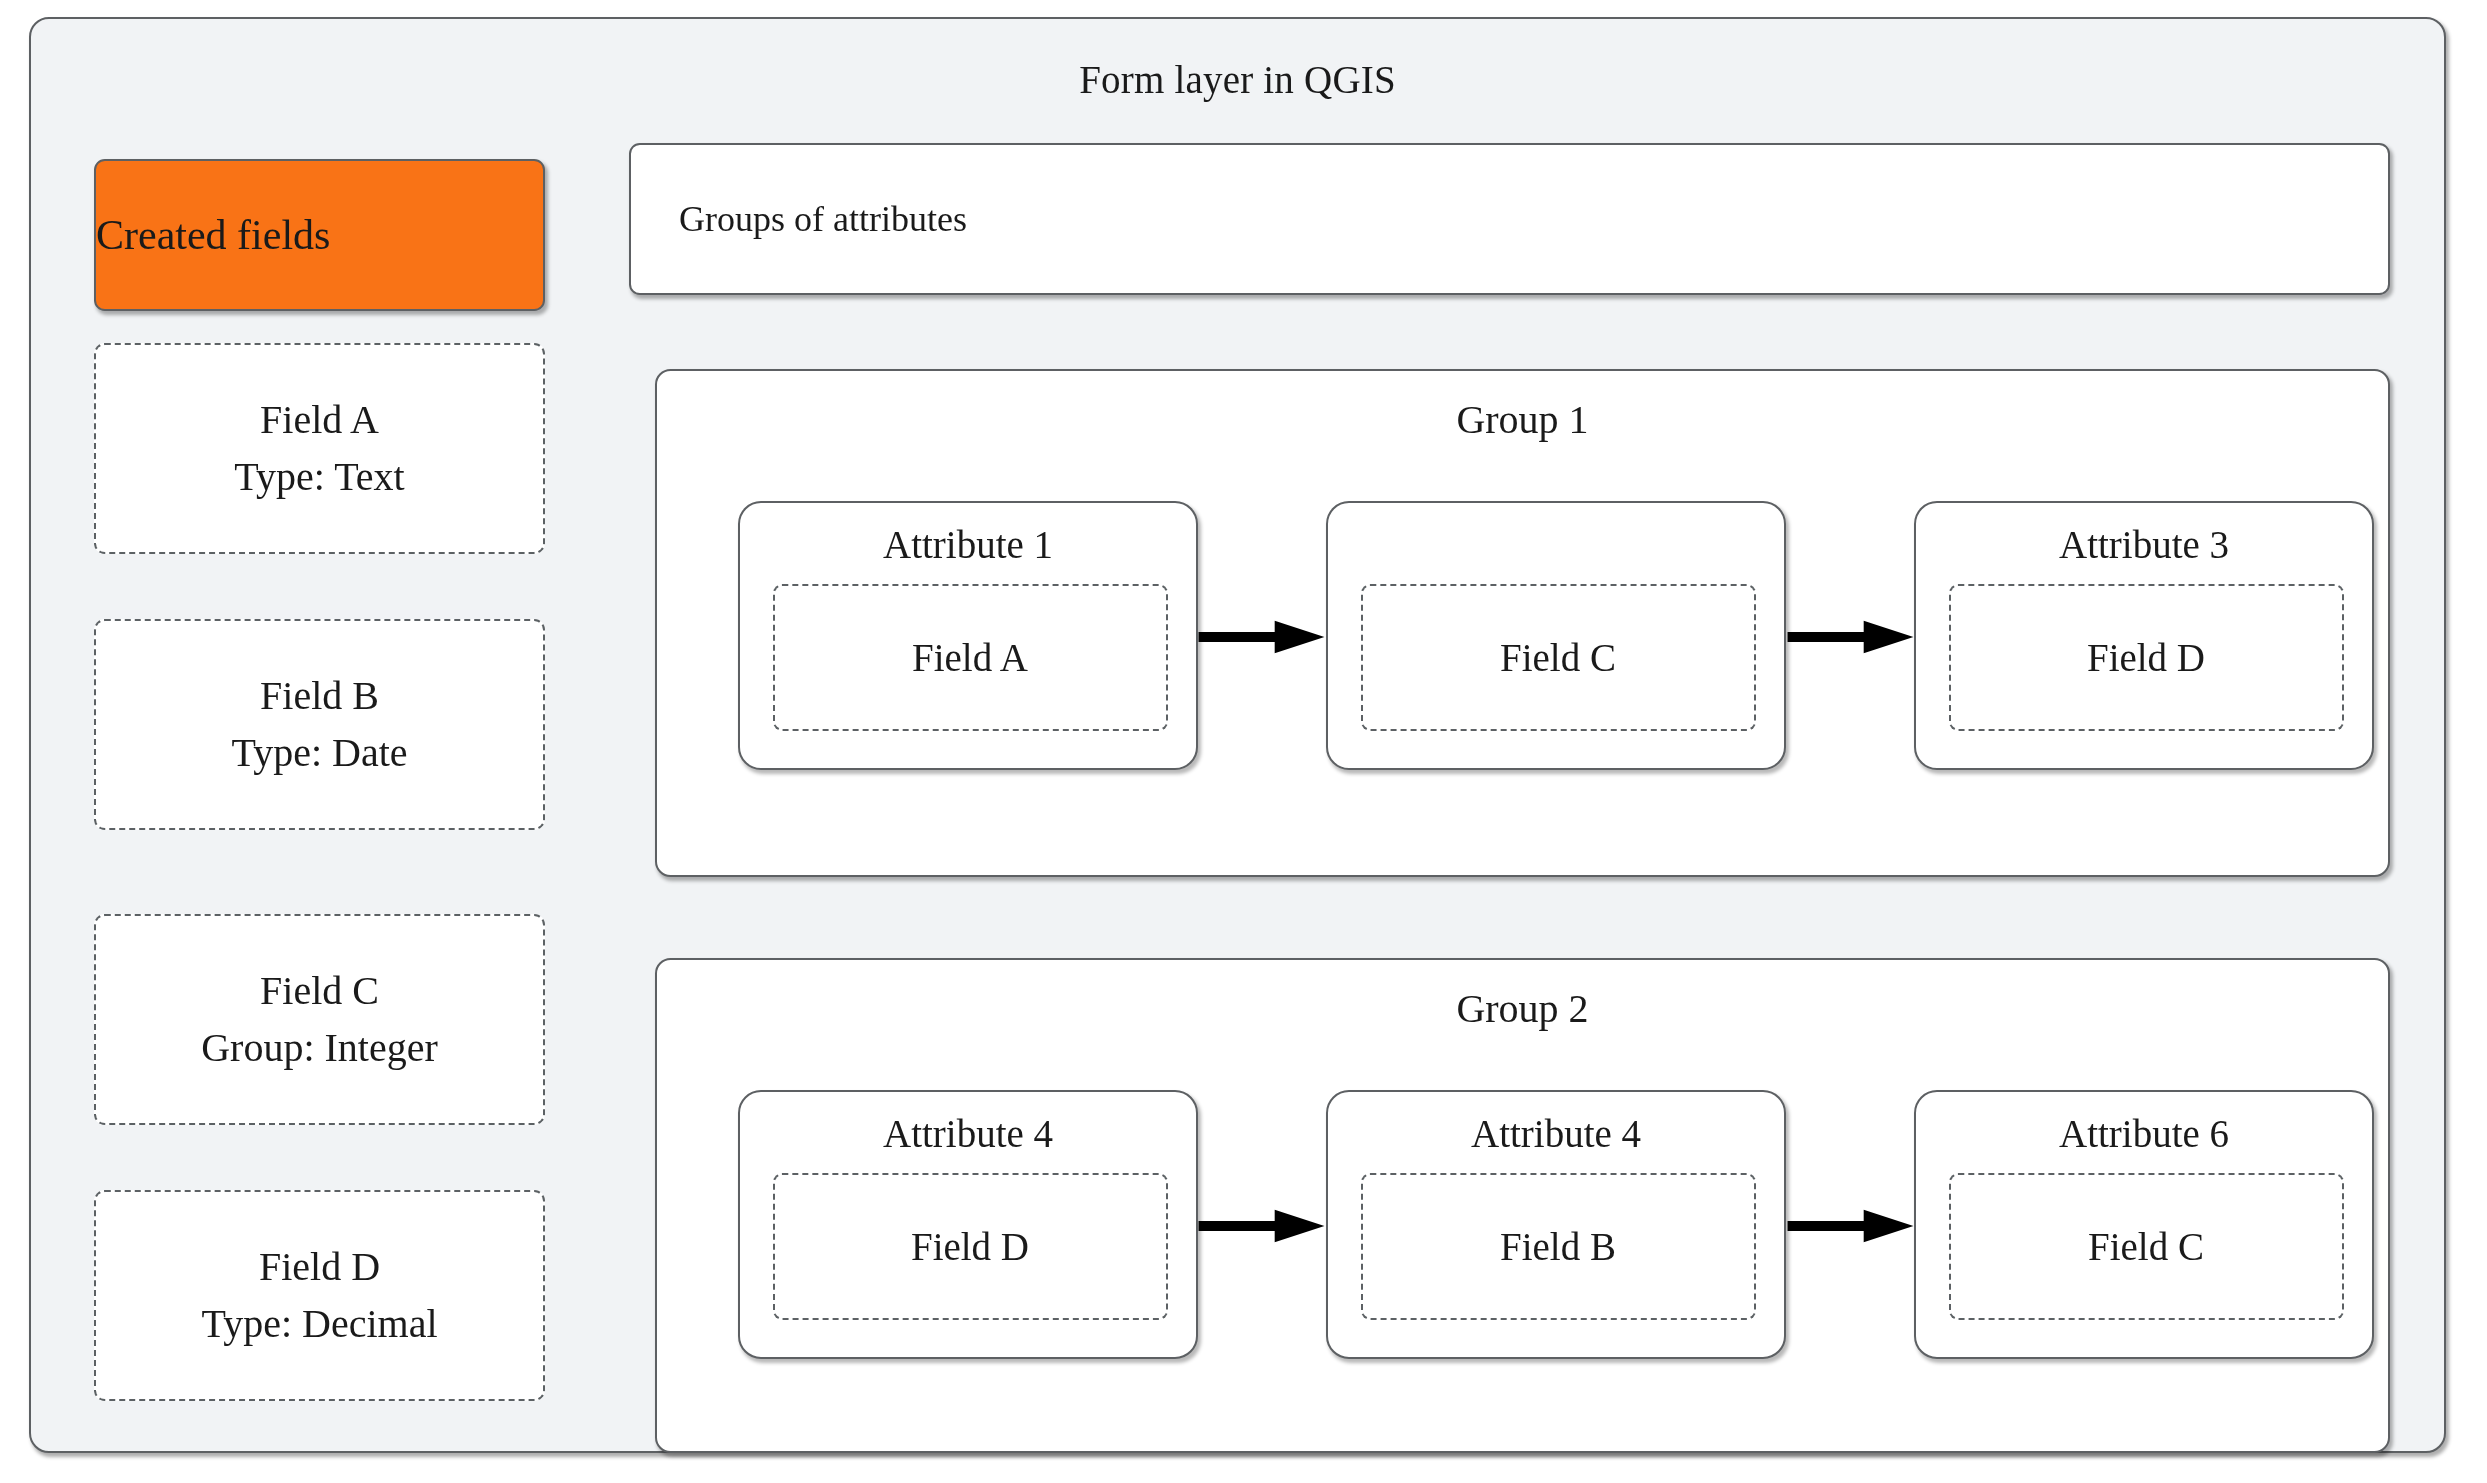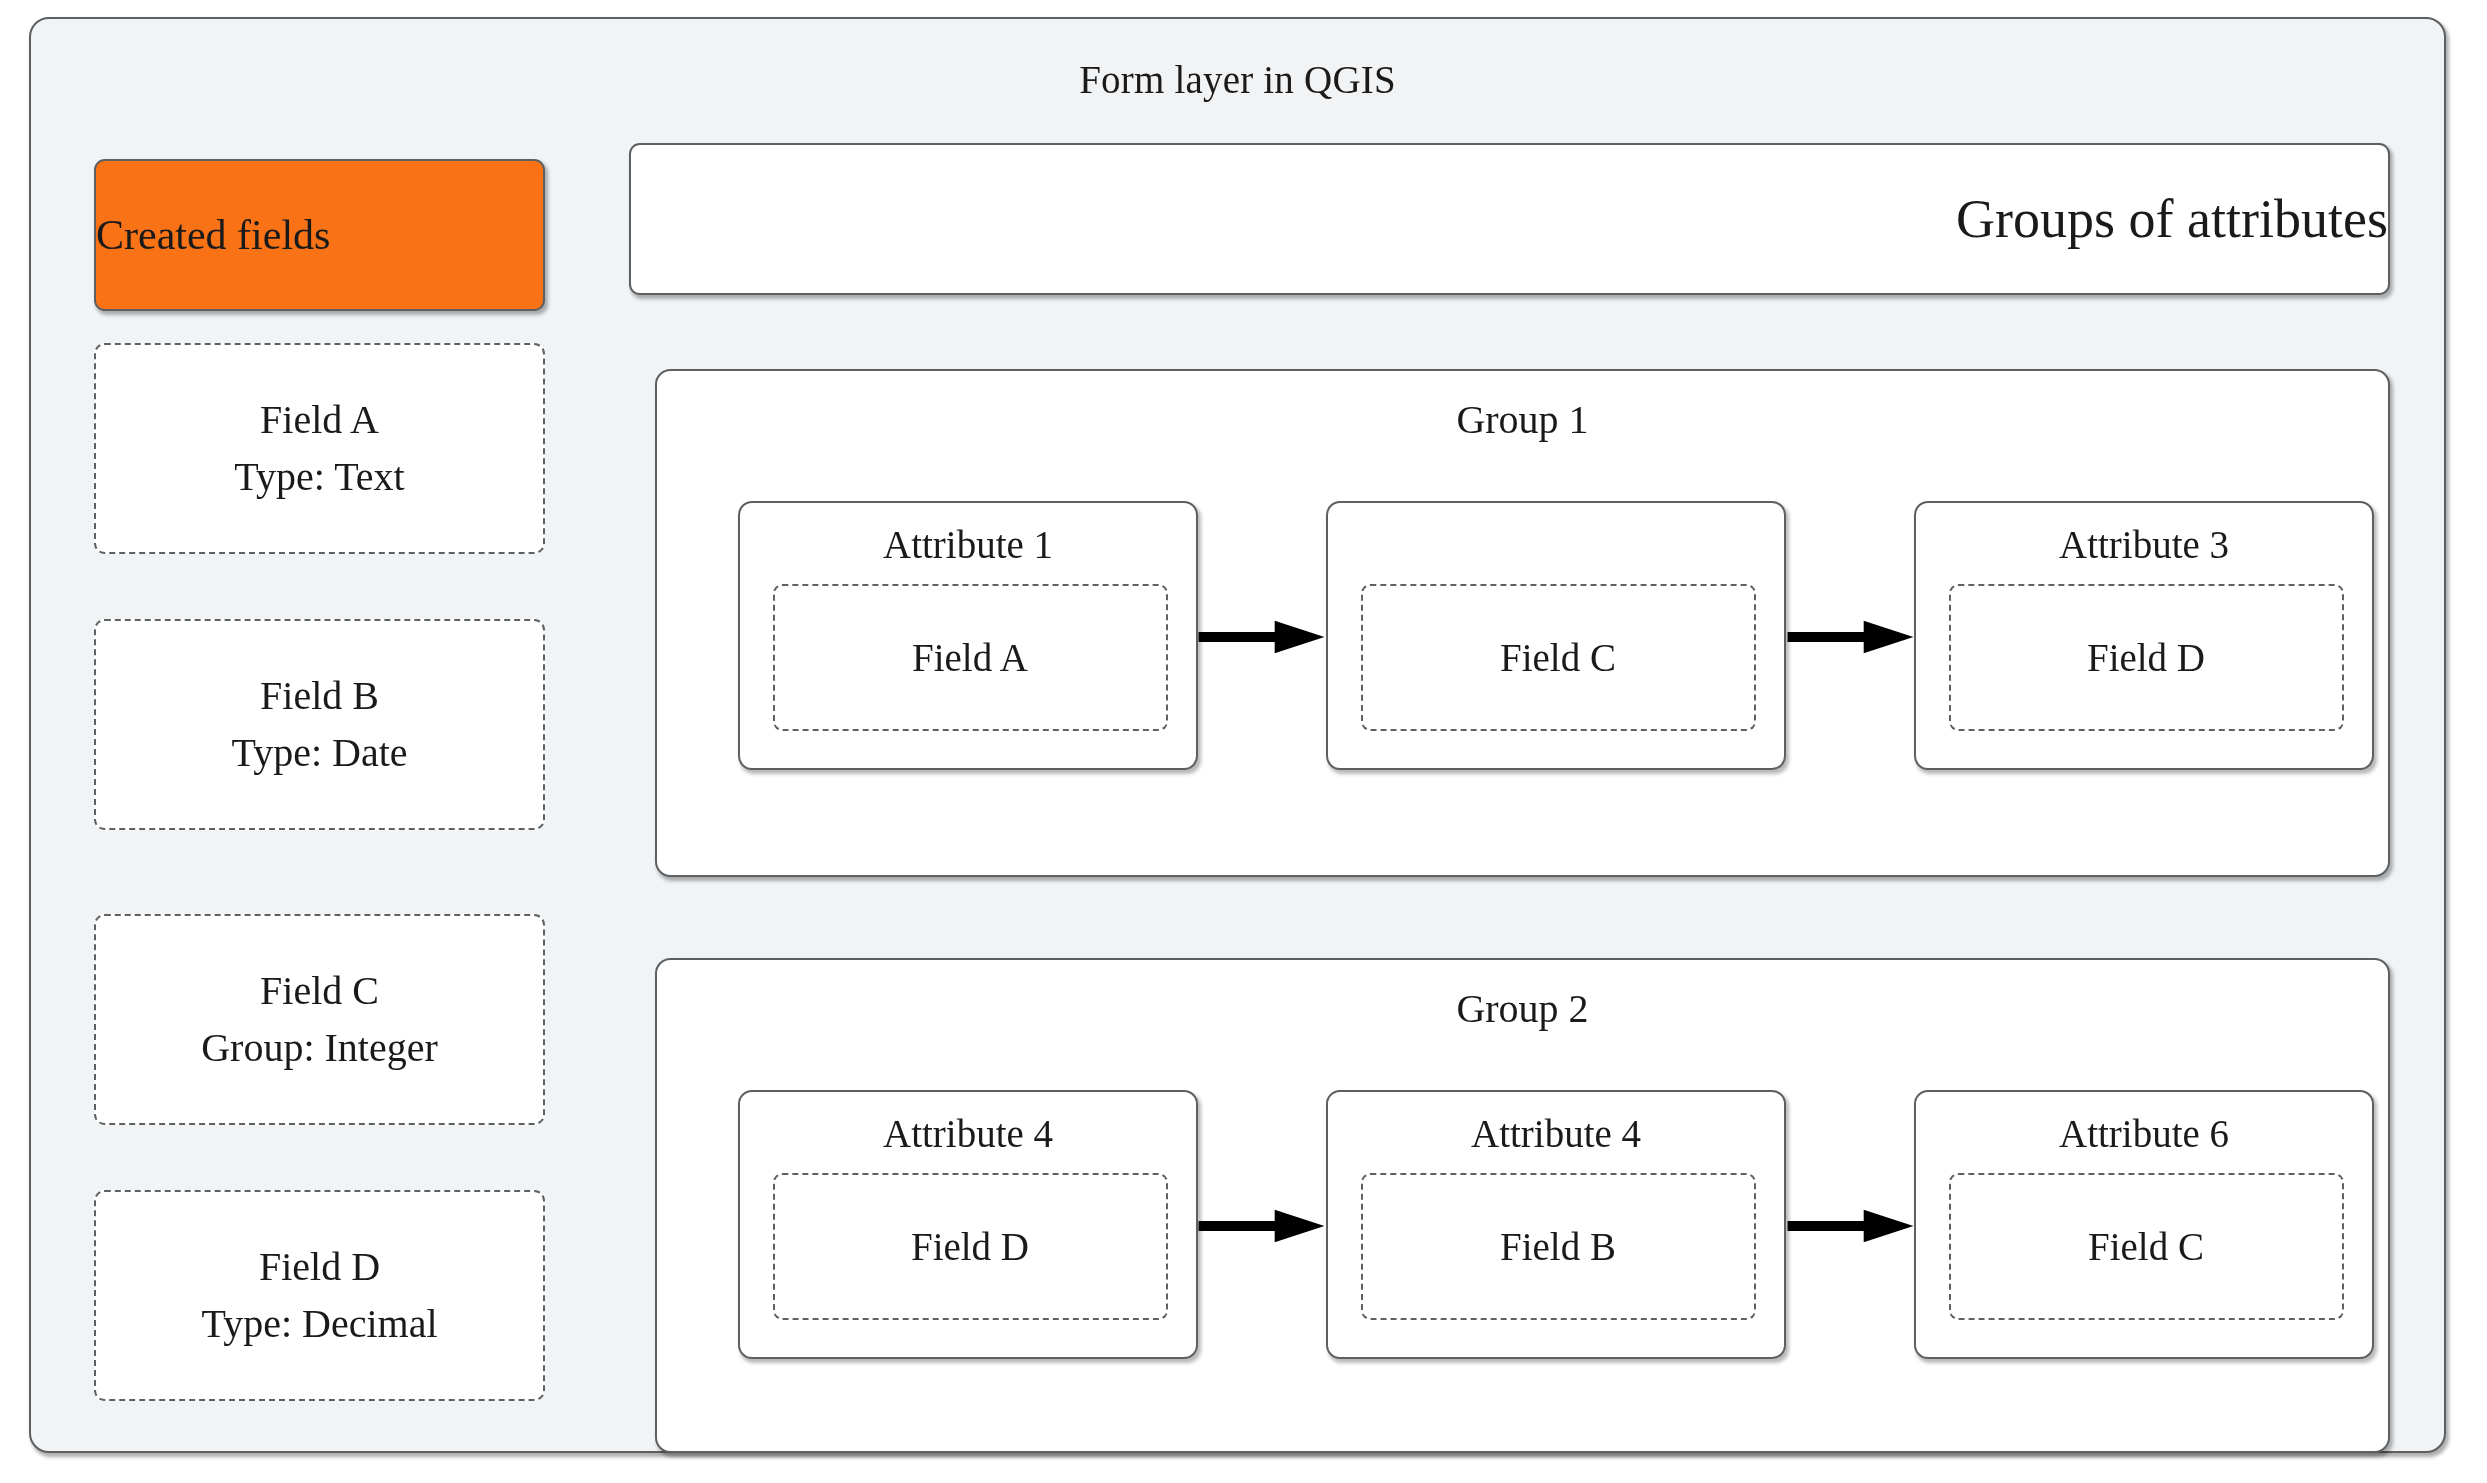--- a/index.html
+++ b/index.html
@@ -97,22 +97,23 @@
     top: 124px;
     width: 1761px;
     height: 152px;
     box-sizing: border-box;
     background: #ffffff;
     border: 2.3px solid #5d6063;
     border-radius: 10.8px;
     box-shadow: 2.3px 3.1px 3.9px rgba(0,0,0,0.30);
     display: flex;
     align-items: center;
-    justify-content: flex-end;
-    font-size: 54px;
+    justify-content: flex-start;
+    font-size: 36px;
+    padding-left: 48px;
   }
 
   .group-box {
     position: absolute;
     left: 624px;
     width: 1735px;
     box-sizing: border-box;
     background: #ffffff;
     border: 2.3px solid #5d6063;
     border-radius: 15.5px;
@@ -140,21 +141,21 @@
   }
 
   .attr-card {
     position: absolute;
     top: 0;
     width: 460px;
     height: 269px;
     box-sizing: border-box;
     background: #ffffff;
     border: 2.3px solid #5d6063;
-    border-radius: 14px;
+    border-radius: 23px;
     box-shadow: 2.3px 3.1px 3.9px rgba(0,0,0,0.28);
     font-family: Liberation Serif, serif;
   }
   .attr-card.ac-0 { left: 81px; }
   .attr-card.ac-1 { left: 669px; }
   .attr-card.ac-2 { left: 1257px; }
 
   .attr-label {
     position: absolute;
     left: 0;

